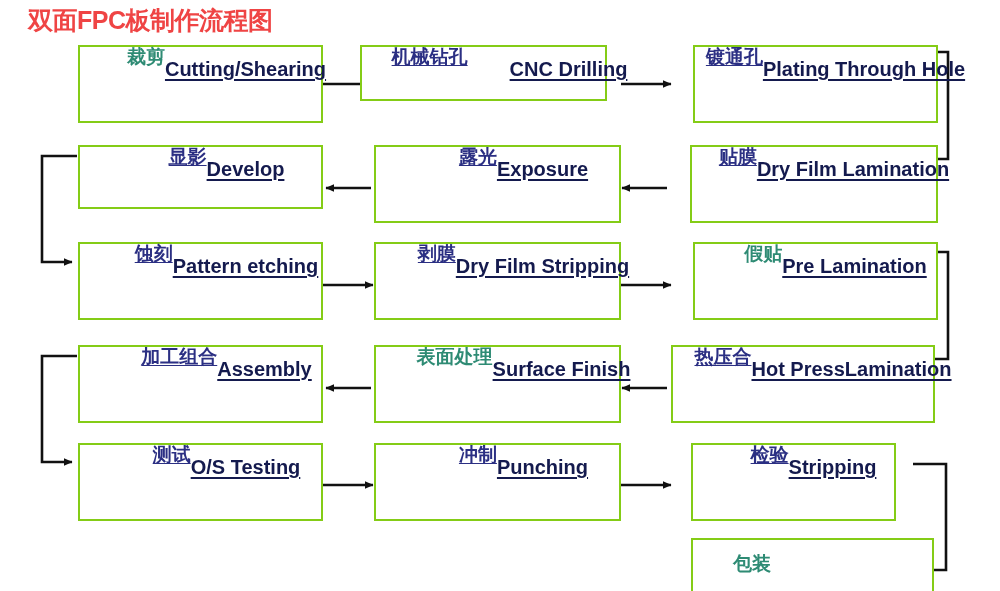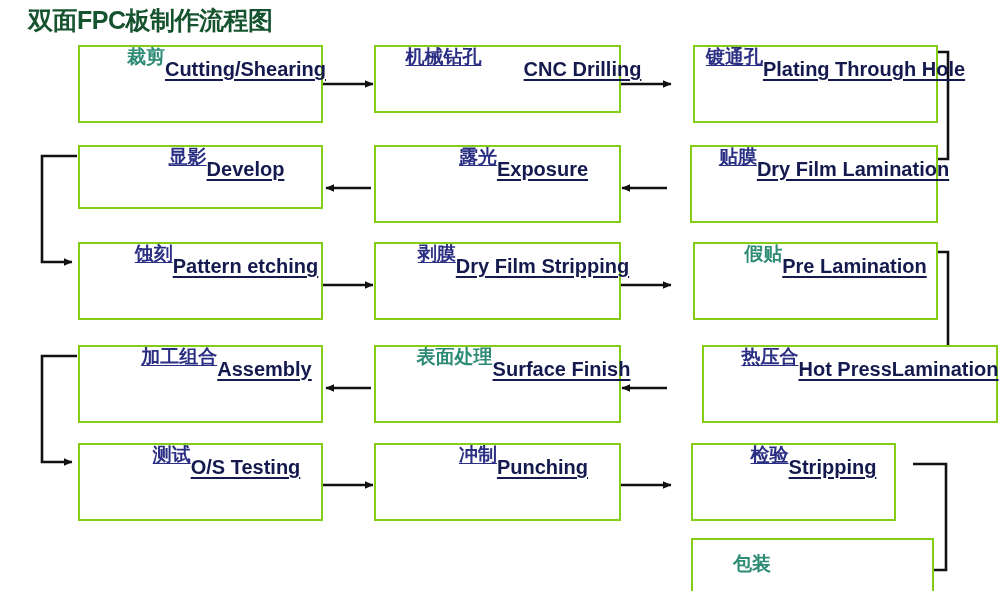--- a/index.html
+++ b/index.html
@@ -16,21 +16,21 @@
     height: 591px;
     background: #ffffff;
     overflow: hidden;
   }
   #title {
     position: absolute;
     left: 28px;
     top: 4px;
     font-size: 25px;
     font-weight: bold;
-    color: #14532d;
+    color: #ef4444;
     letter-spacing: -0.5px;
     white-space: nowrap;
   }
   .node {
     position: absolute;
     box-sizing: border-box;
     border: 2px solid #84cc16;
     background: #ffffff;
     display: flex;
     flex-direction: row;
@@ -108,21 +108,21 @@
 
       <path d="M913,464 L946,464 L946,570 L918,570"></path>
     </g>
   </svg>
 
   <div class="node" style="left:78px; top:45px; width:245px; height:78px;">
     <div class="cn green">裁剪</div>
     <div class="en">Cutting/Shearing</div>
   </div>
 
-  <div class="node" style="left:374px; top:45px; width:247px; height:68px;gap:42px;">
+  <div class="node" style="left:360px; top:45px; width:247px; height:56px;gap:42px;">
     <div class="cn blue">机械钻孔</div>
     <div class="en">CNC Drilling</div>
   </div>
 
   <div class="node wide-pad" style="left:672px; top:45px; width:245px; height:78px;">
     <div class="cn blue">镀通孔</div>
     <div class="en">Plating Through Hole</div>
   </div>
 
   <div class="node" style="left:78px; top:145px; width:245px; height:64px;">
@@ -158,21 +158,21 @@
   <div class="node" style="left:78px; top:345px; width:245px; height:78px;">
     <div class="cn blue">加工组合</div>
     <div class="en">Assembly</div>
   </div>
 
   <div class="node" style="left:374px; top:345px; width:247px; height:78px;">
     <div class="cn green">表面处理</div>
     <div class="en">Surface  Finish</div>
   </div>
 
-  <div class="node wide-pad" style="left:681px; top:345px; width:296px; height:78px;">
+  <div class="node wide-pad" style="left:650px; top:345px; width:264px; height:78px;">
     <div class="cn blue">热压合</div>
     <div class="en">Hot PressLamination</div>
   </div>
 
   <div class="node" style="left:78px; top:443px; width:245px; height:78px;">
     <div class="cn blue">测试</div>
     <div class="en">O/S Testing</div>
   </div>
 
   <div class="node" style="left:374px; top:443px; width:247px; height:78px;">

